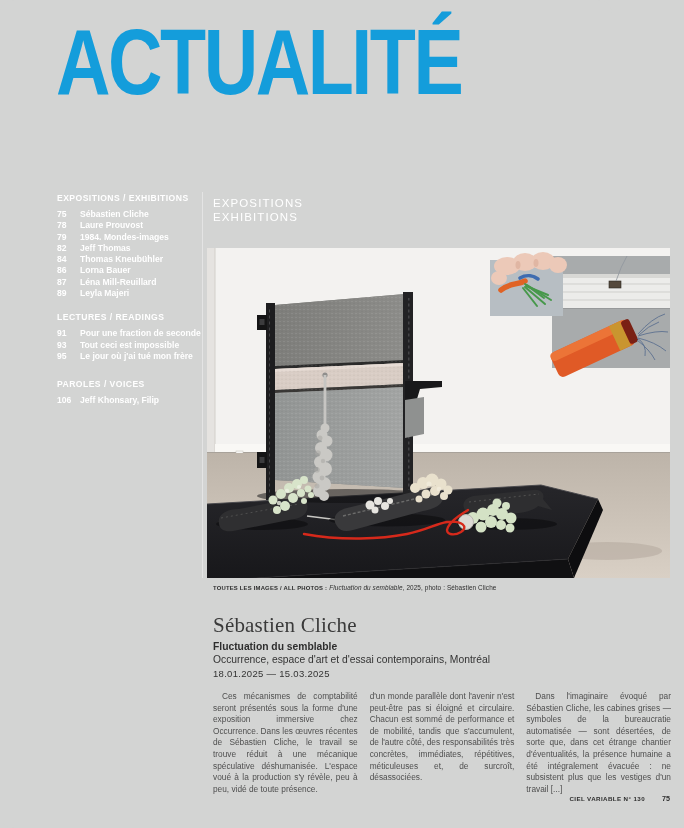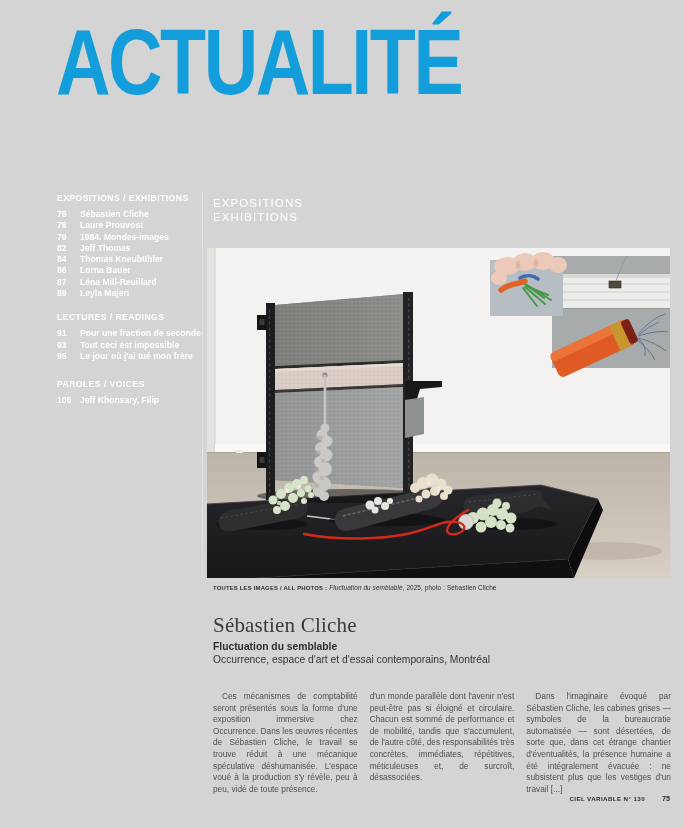--- a/index.html
+++ b/index.html
@@ -352,20 +352,21 @@
     </figure>
 
     <p class="caption">
       <span class="cap-prefix">TOUTES LES IMAGES / ALL PHOTOS :</span><span class="cap-italic">Fluctuation du semblable</span><span class="cap-rest">, 2025, photo : Sébastien Cliche</span>
     </p>
 
     <header class="article-head">
       <h2>Sébastien Cliche</h2>
       <div class="art-title">Fluctuation du semblable</div>
       <div class="art-venue">Occurrence, espace d'art et d'essai contemporains, Montréal</div>
+      <div class="art-dates">18.01.2025 — 15.03.2025</div>
     </header>
 
     <div class="body-cols">
       <div class="bodycol indent">Ces mécanismes de comptabilité seront présentés sous la forme d'une exposition immersive chez Occurrence. Dans les œuvres récentes de Sébastien Cliche, le travail se trouve réduit à une mécanique spéculative déshumanisée. L'espace voué à la production s'y révèle, peu à peu, vidé de toute présence.</div>
       <div class="bodycol">d'un monde parallèle dont l'avenir n'est peut-être pas si éloigné et circulaire. Chacun est sommé de performance et de mobilité, tandis que s'accumulent, de l'autre côté, des responsabilités très concrètes, immédiates, répétitives, méticuleuses et, de surcroît, désassociées.</div>
       <div class="bodycol indent">Dans l'imaginaire évoqué par Sébastien Cliche, les cabines grises — symboles de la bureaucratie automatisée — sont désertées, de sorte que, dans cet étrange chantier d'éventualités, la présence humaine a été intégralement évacuée : ne subsistent plus que les vestiges d'un travail [...]</div>
     </div>
 
     <footer class="folio">
       <span class="mag">CIEL VARIABLE N° 130</span>

